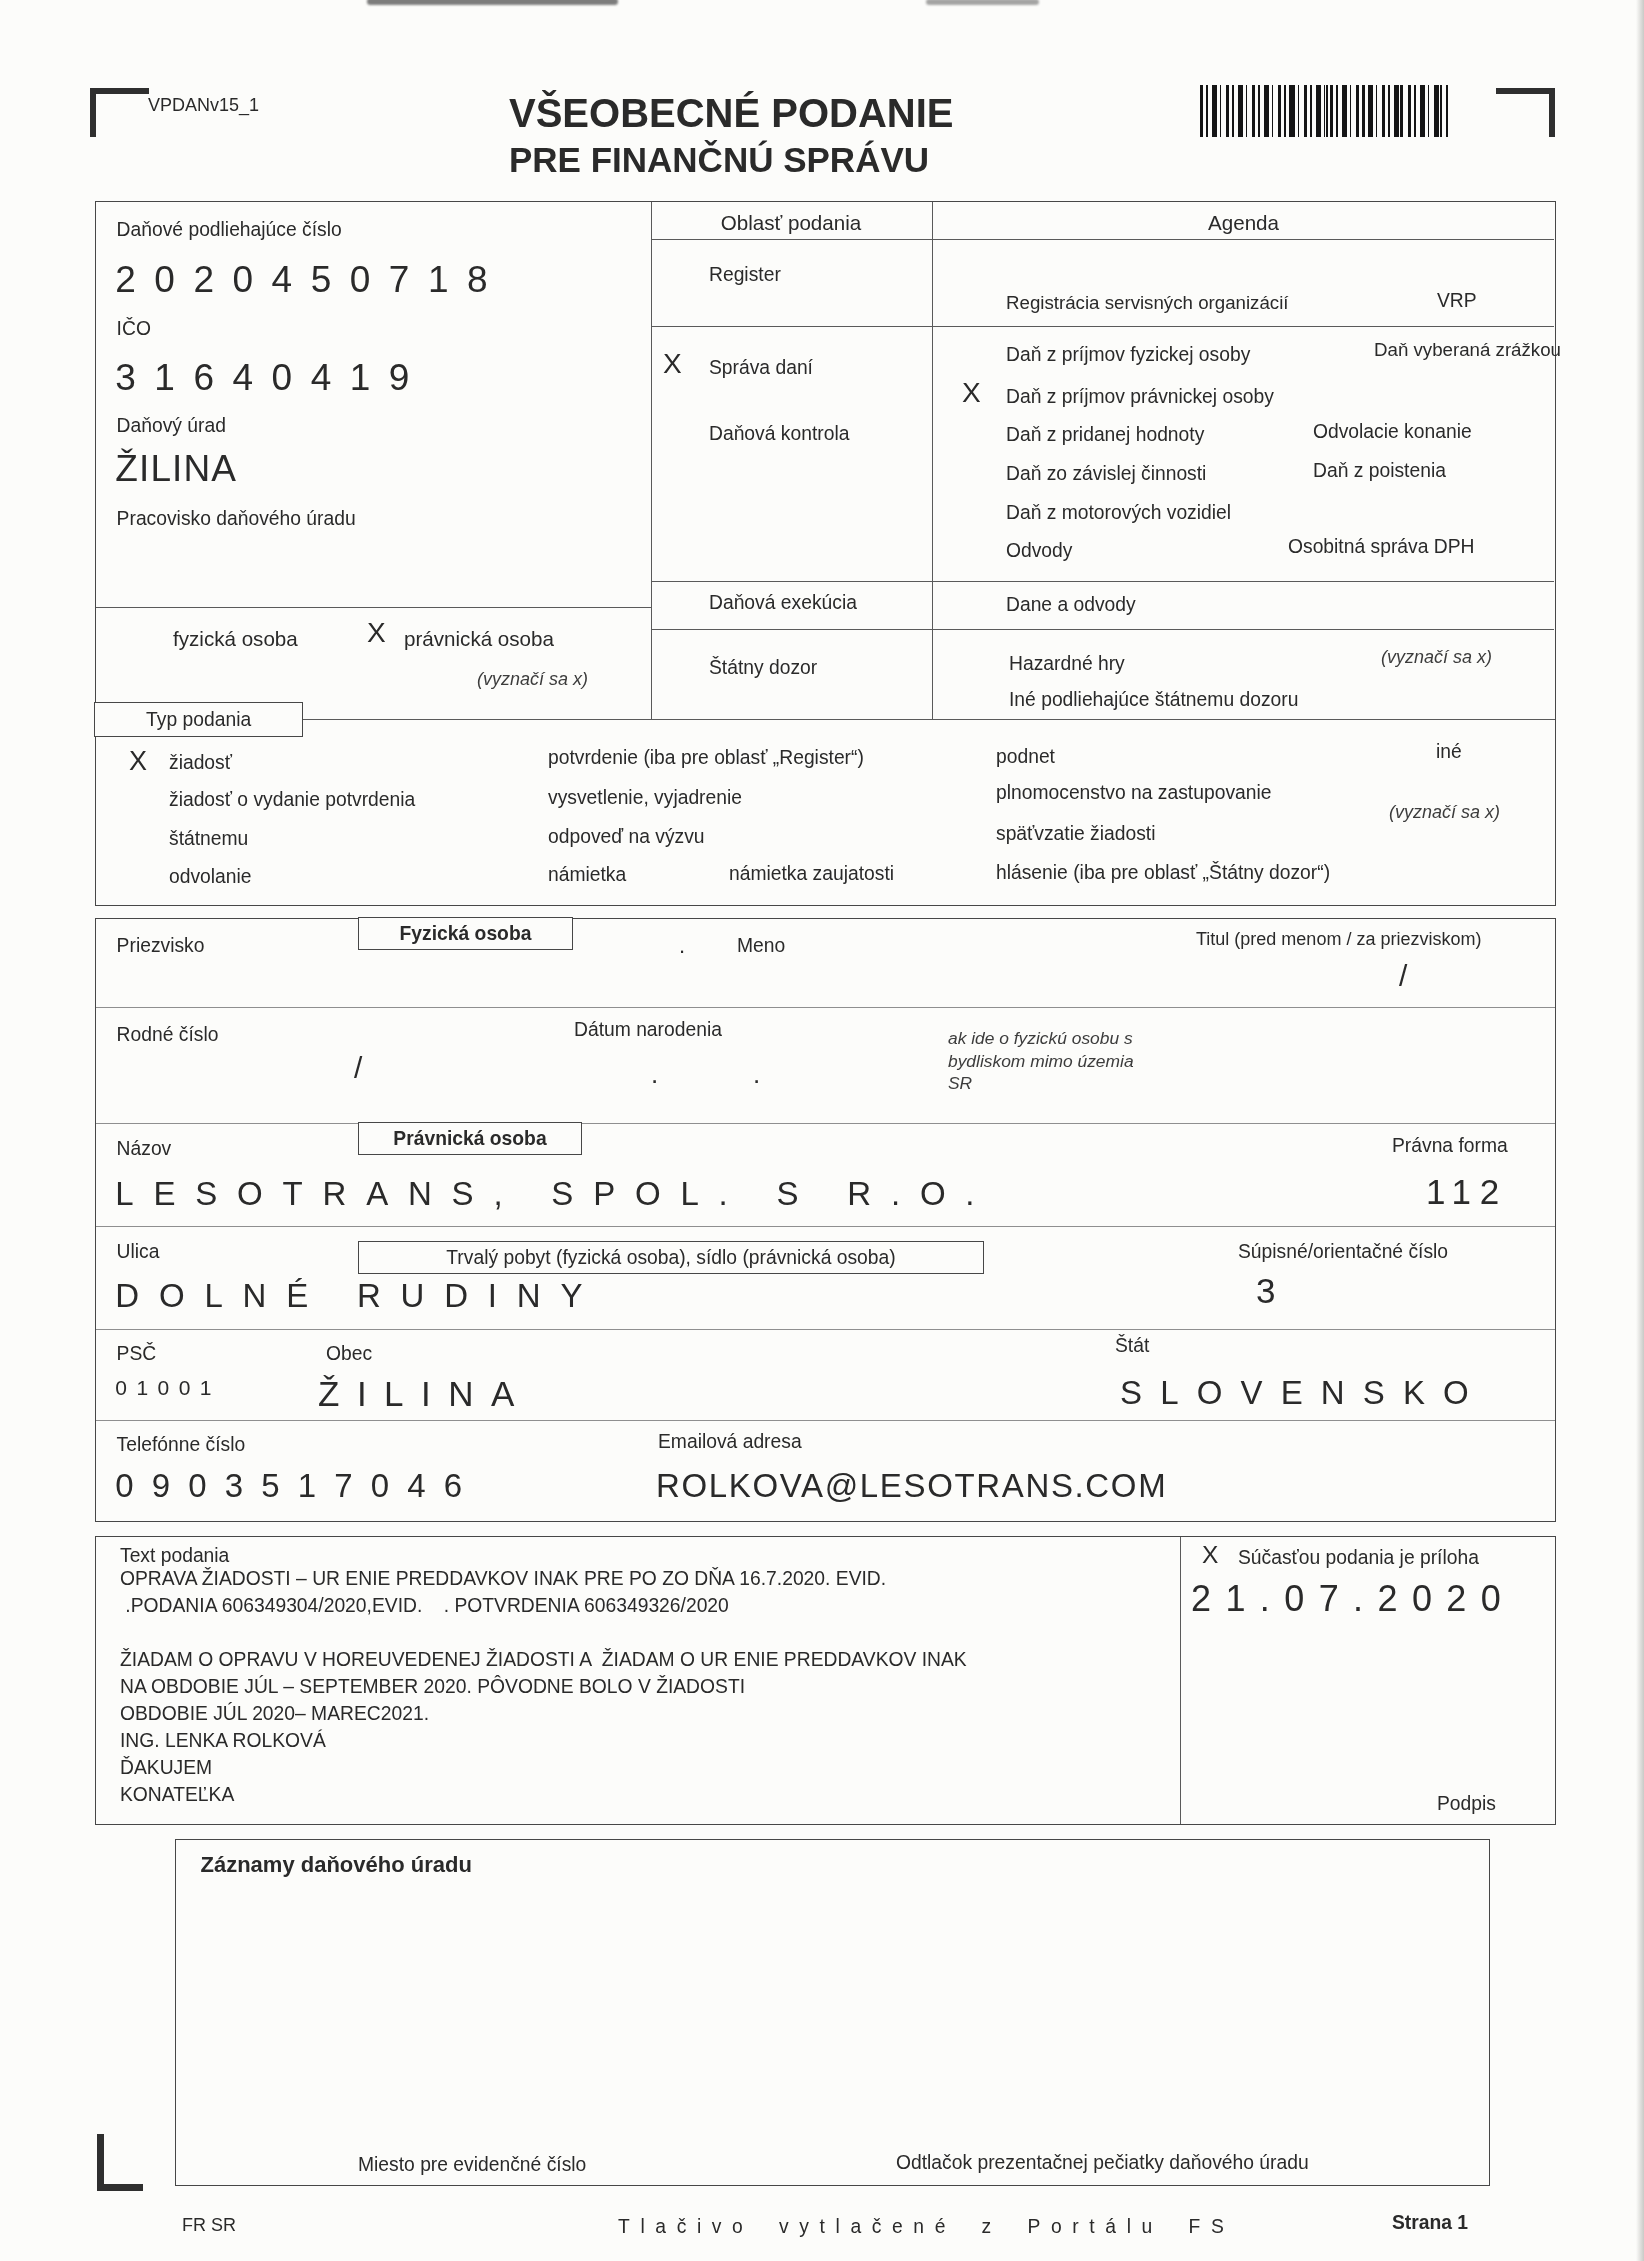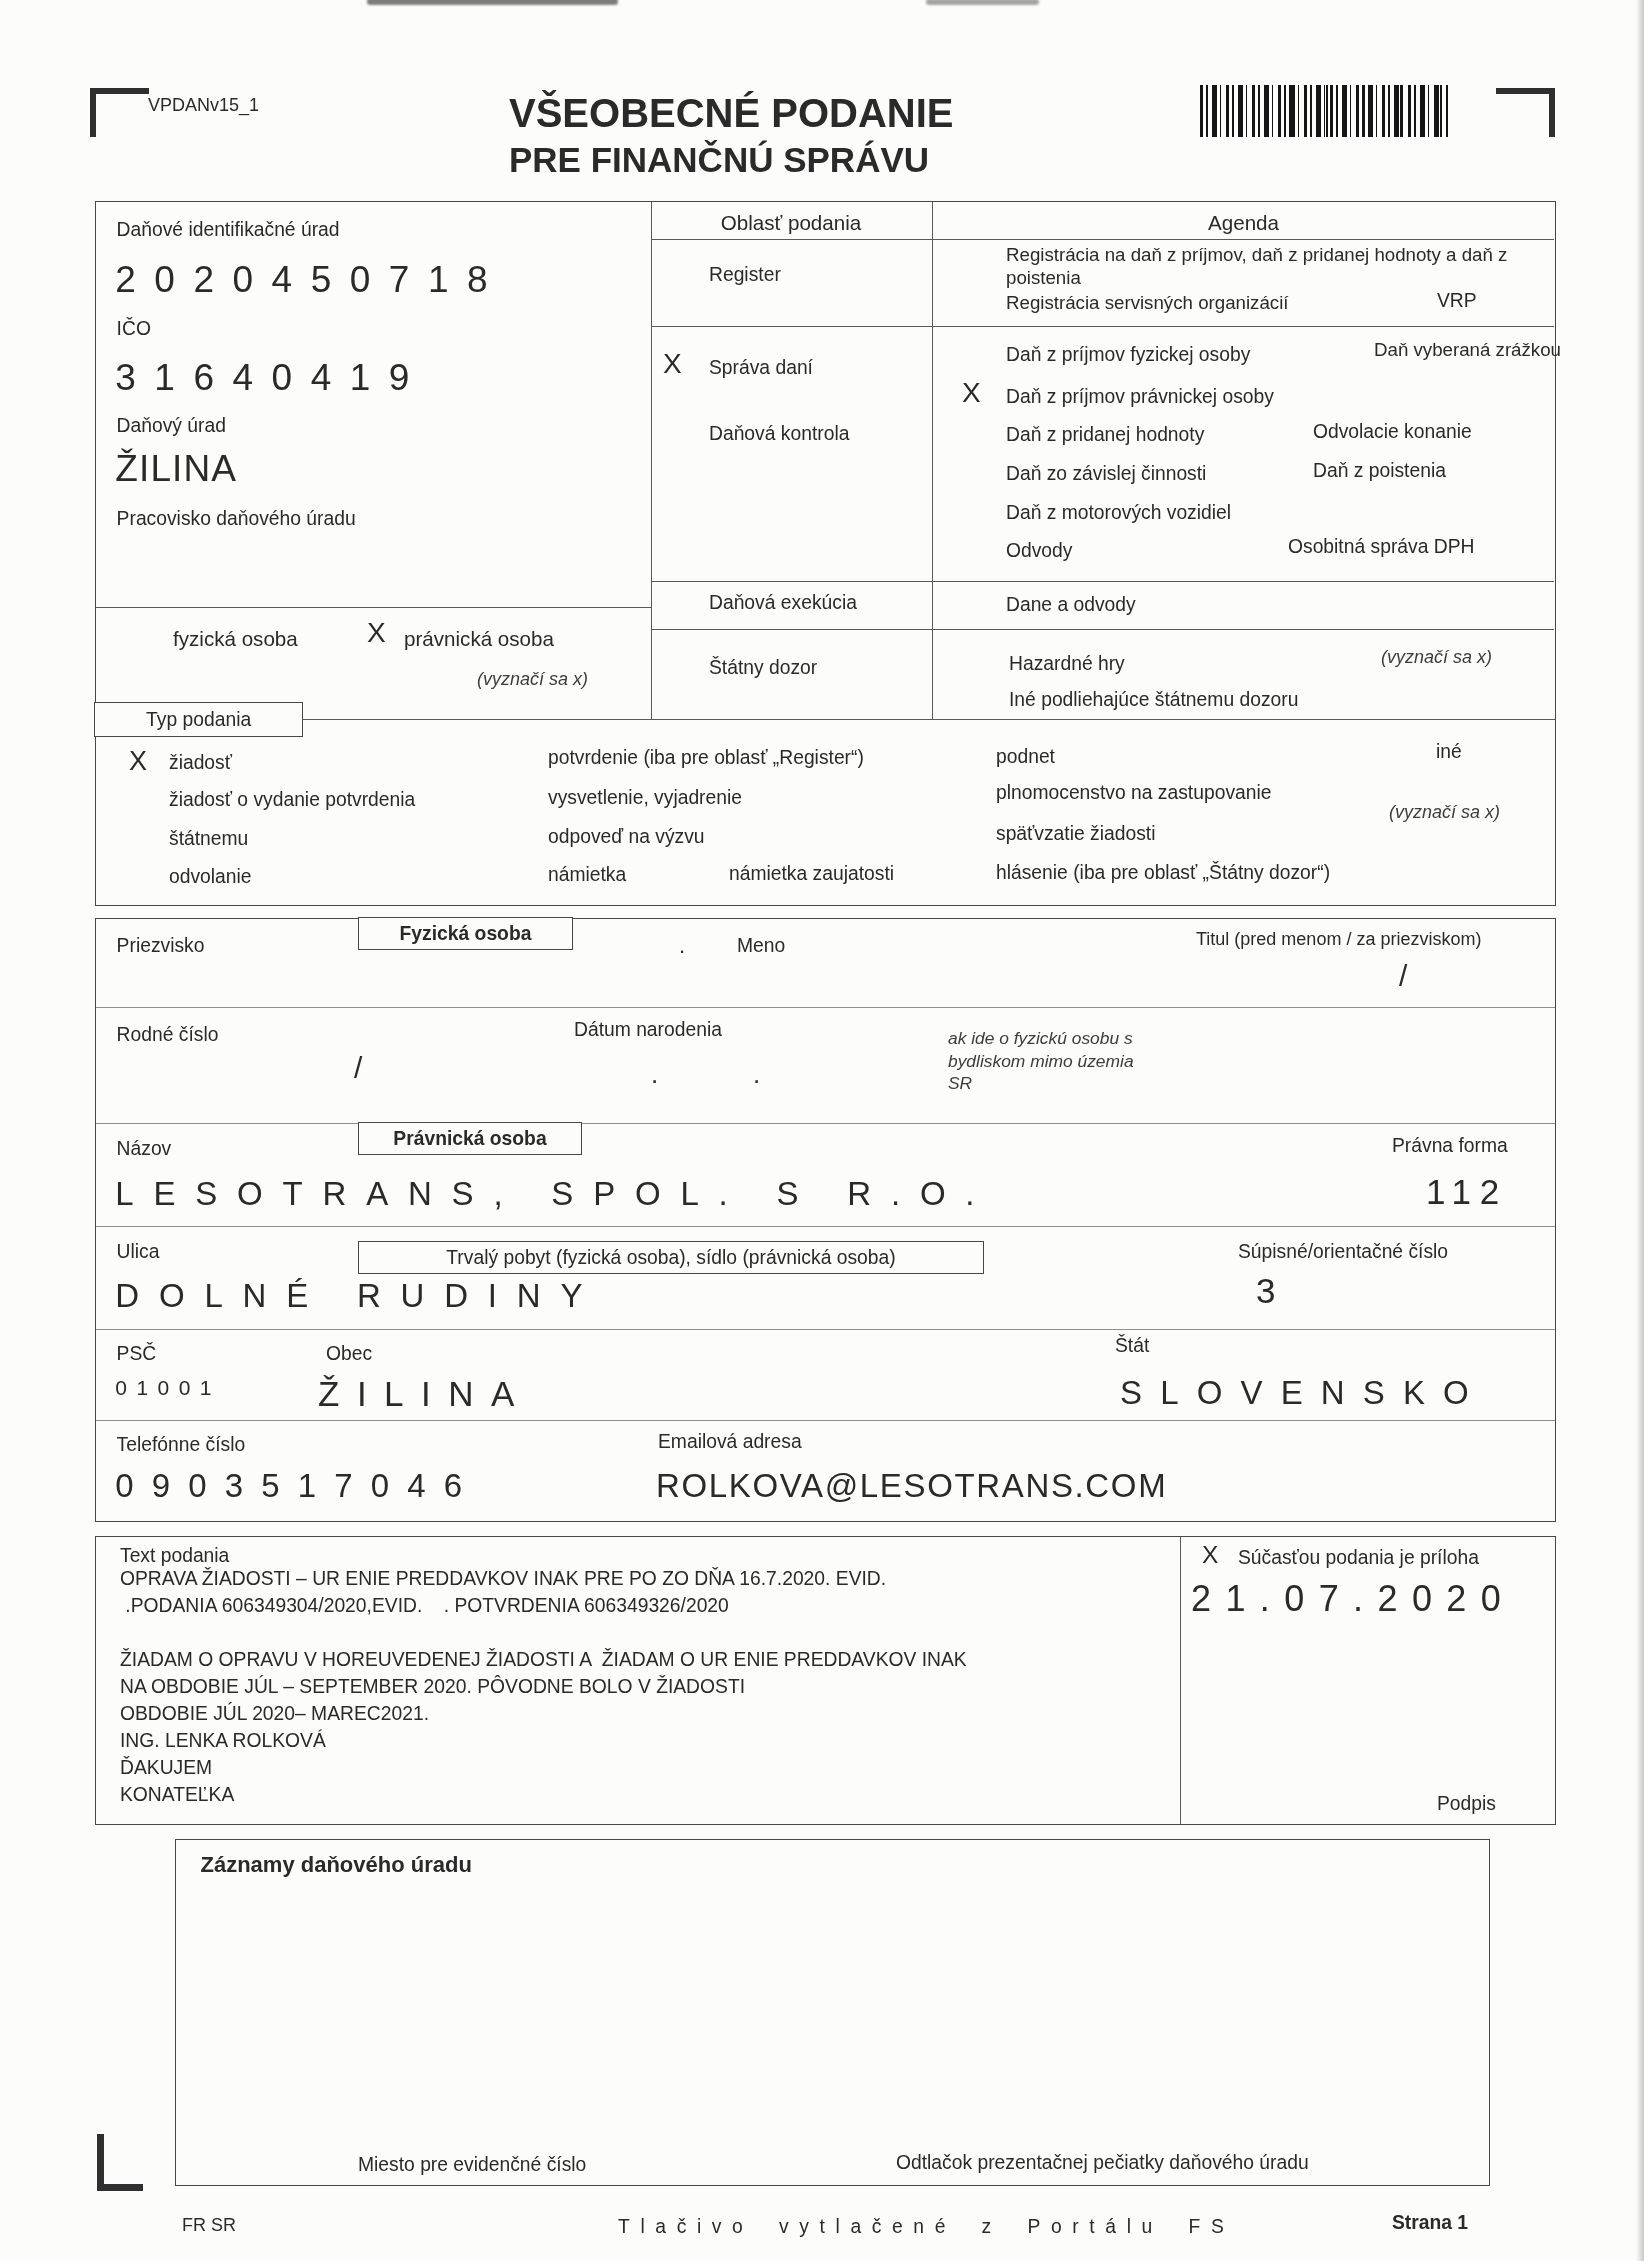--- a/index.html
+++ b/index.html
@@ -52,21 +52,21 @@
 
     <div class="vline" style="left:555px;top:0;height:517px"></div>
     <div class="vline" style="left:836px;top:0;height:517px"></div>
     <div class="hline" style="left:555px;top:37px;width:903px"></div>
     <div class="hline" style="left:555px;top:124px;width:903px"></div>
     <div class="hline" style="left:555px;top:379px;width:903px"></div>
     <div class="hline" style="left:555px;top:427px;width:903px"></div>
     <div class="hline" style="left:0;top:405px;width:555px"></div>
     <div class="hline" style="left:0;top:517px;width:1459px"></div>
 
-    <div class="abs lbl" style="left:20.6px;top:17px">Daňové identifikačné úrad</div>
+    <div class="abs lbl" style="left:20.6px;top:17px">Daňové podliehajúce číslo</div>
     <div class="abs" style="left:19.3px;top:57px;font-size:37px;letter-spacing:.5em;white-space:nowrap">2020450718</div>
     <div class="abs lbl" style="left:20.6px;top:116px">IČO</div>
     <div class="abs" style="left:19.3px;top:155px;font-size:37px;letter-spacing:.5em;white-space:nowrap">31640419</div>
     <div class="abs lbl" style="left:20.6px;top:213px">Daňový úrad</div>
     <div class="abs" style="left:19.3px;top:246px;font-size:37px;letter-spacing:.03em">ŽILINA</div>
     <div class="abs lbl" style="left:20.6px;top:306px">Pracovisko daňového úradu</div>
 
     <div class="abs" style="left:77px;top:425px;font-size:20.6px">fyzická osoba</div>
     <div class="abs mark" style="left:271px;top:417px">X</div>
     <div class="abs" style="left:308px;top:425px;font-size:20.6px">právnická osoba</div>
@@ -78,21 +78,20 @@
 
     <div class="abs" style="left:555px;top:9px;width:280px;text-align:center;font-size:20.6px">Oblasť podania</div>
     <div class="abs lbl" style="left:613px;top:62px">Register</div>
     <div class="abs mark" style="left:567px;top:148px">X</div>
     <div class="abs lbl" style="left:613px;top:155px">Správa daní</div>
     <div class="abs lbl" style="left:613px;top:221px">Daňová kontrola</div>
     <div class="abs lbl" style="left:613px;top:390px">Daňová exekúcia</div>
     <div class="abs lbl" style="left:613px;top:455px">Štátny dozor</div>
 
     <div class="abs" style="left:836px;top:9px;width:623px;text-align:center;font-size:20.6px">Agenda</div>
-    <div class="abs" style="left:910px;top:41px;width:541px;font-size:18.7px;line-height:1.25">Registrácia na daň z príjmov, daň z pridanej hodnoty a daň z poistenia</div>
     <div class="abs lbl" style="left:910px;top:90px;font-size:18.7px">Registrácia servisných organizácií</div>
     <div class="abs lbl" style="left:1341px;top:88px">VRP</div>
 
     <div class="abs lbl" style="left:910px;top:142px">Daň z príjmov fyzickej osoby</div>
     <div class="abs" style="left:1278px;top:136px;width:193px;font-size:18.7px;line-height:1.25">Daň vyberaná zrážkou</div>
     <div class="abs mark" style="left:866px;top:177px">X</div>
     <div class="abs lbl" style="left:910px;top:184px">Daň z príjmov právnickej osoby</div>
     <div class="abs lbl" style="left:910px;top:222px">Daň z pridanej hodnoty</div>
     <div class="abs lbl" style="left:1217px;top:219px">Odvolacie konanie</div>
     <div class="abs lbl" style="left:910px;top:261px">Daň zo závislej činnosti</div>

